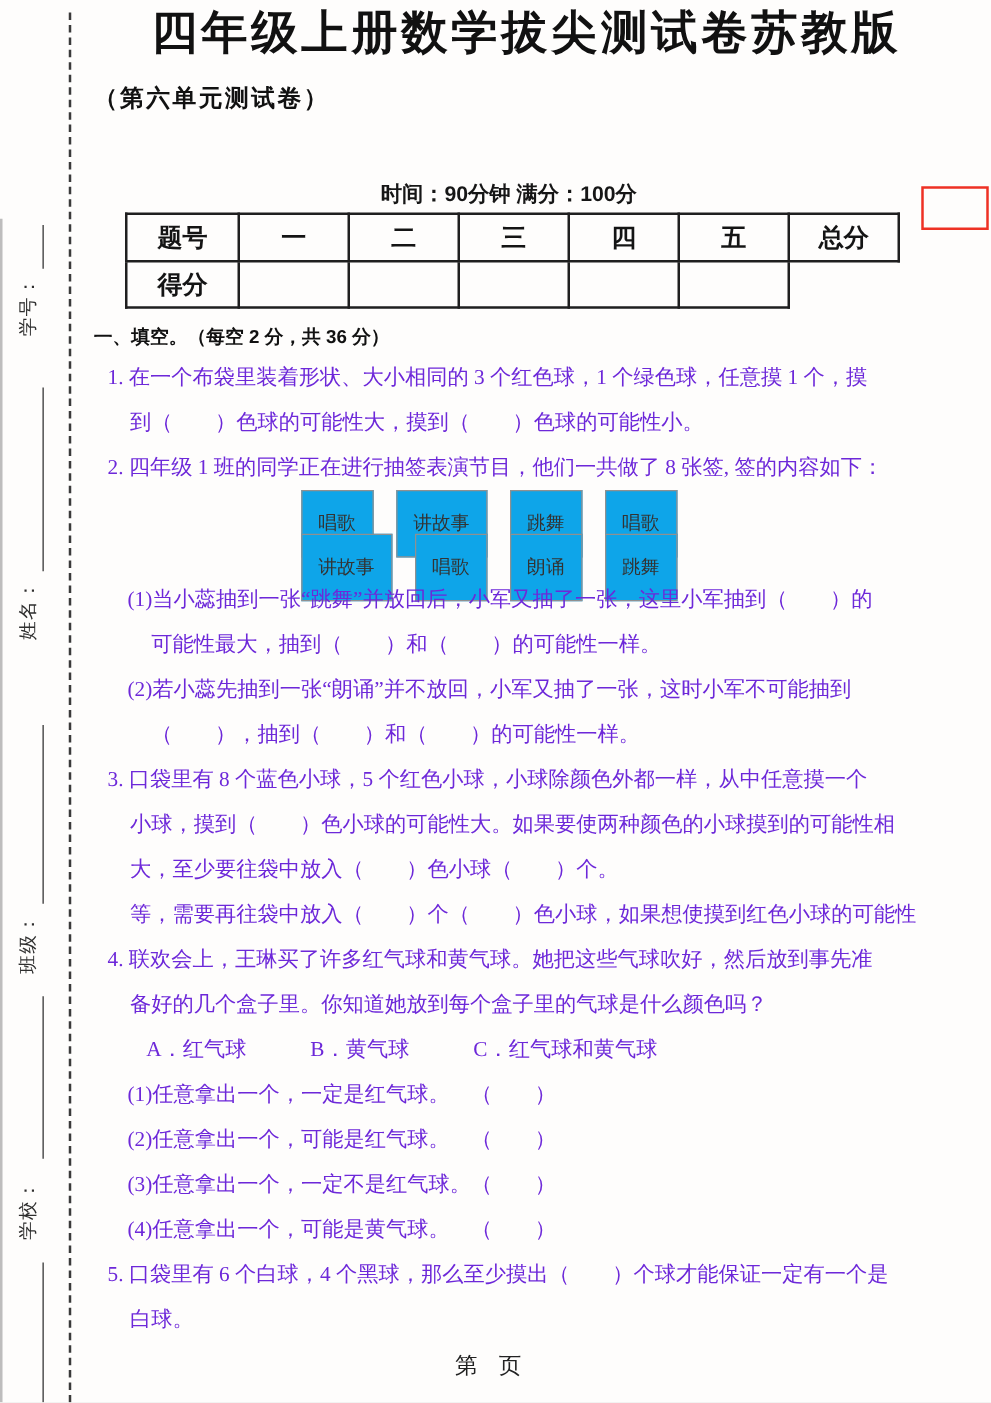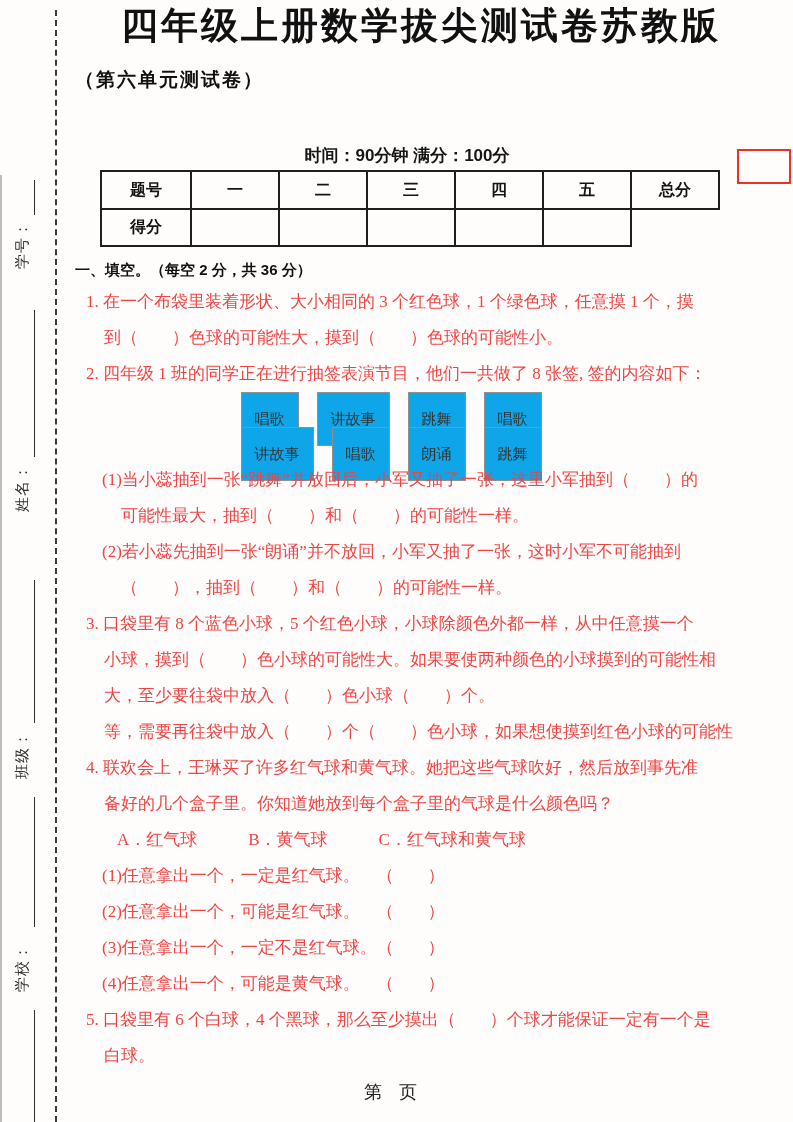--- a/index.html
+++ b/index.html
@@ -84,37 +84,37 @@
     margin-left: 25px;
     margin-top: 2px;
     border-collapse: collapse;
     table-layout: fixed;
   }
   table.score-table td {
     border: 2px solid #1f1f1f;
     text-align: center;
     font-family: "Liberation Sans", "DejaVu Sans", sans-serif;
     font-weight: bold;
-    font-size: 16px;
+    font-size: 20px;
     color: #141414;
   }
   tr.score-head td { height: 38px; }
   tr.score-vals td { height: 37px; }
   .section-heading {
     margin-top: 9px;
     font-family: "Liberation Sans", "DejaVu Sans", sans-serif;
     font-weight: bold;
     font-size: 15px;
     line-height: 28px;
     color: #111;
   }
   .qline {
     font-size: 17px;
     line-height: 36px;
-    color: #ef4444;
+    color: #6d28d9;
     padding-left: 11px;
     white-space: nowrap;
   }
   .qline.cont { padding-left: 29px; }      
   .qline.sub  { padding-left: 27px; }      
   .qline.subcont { padding-left: 46px; }   
   .qline.opts { padding-left: 42px; }      
   .tags {
     text-align: center;
     padding-right: 60px;

